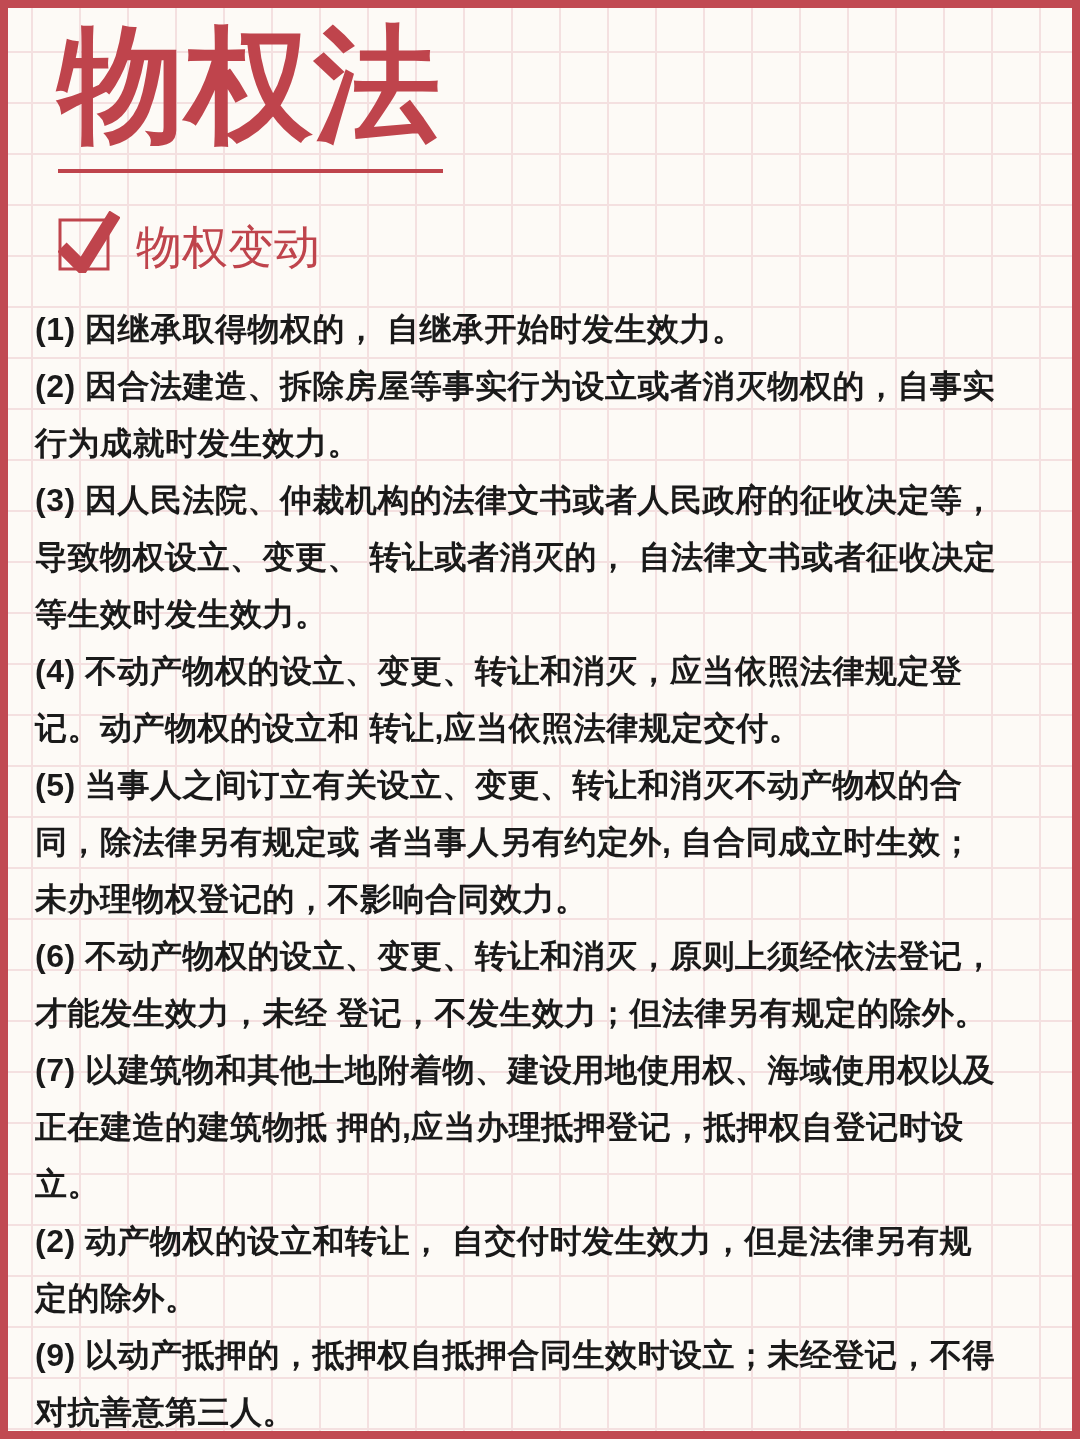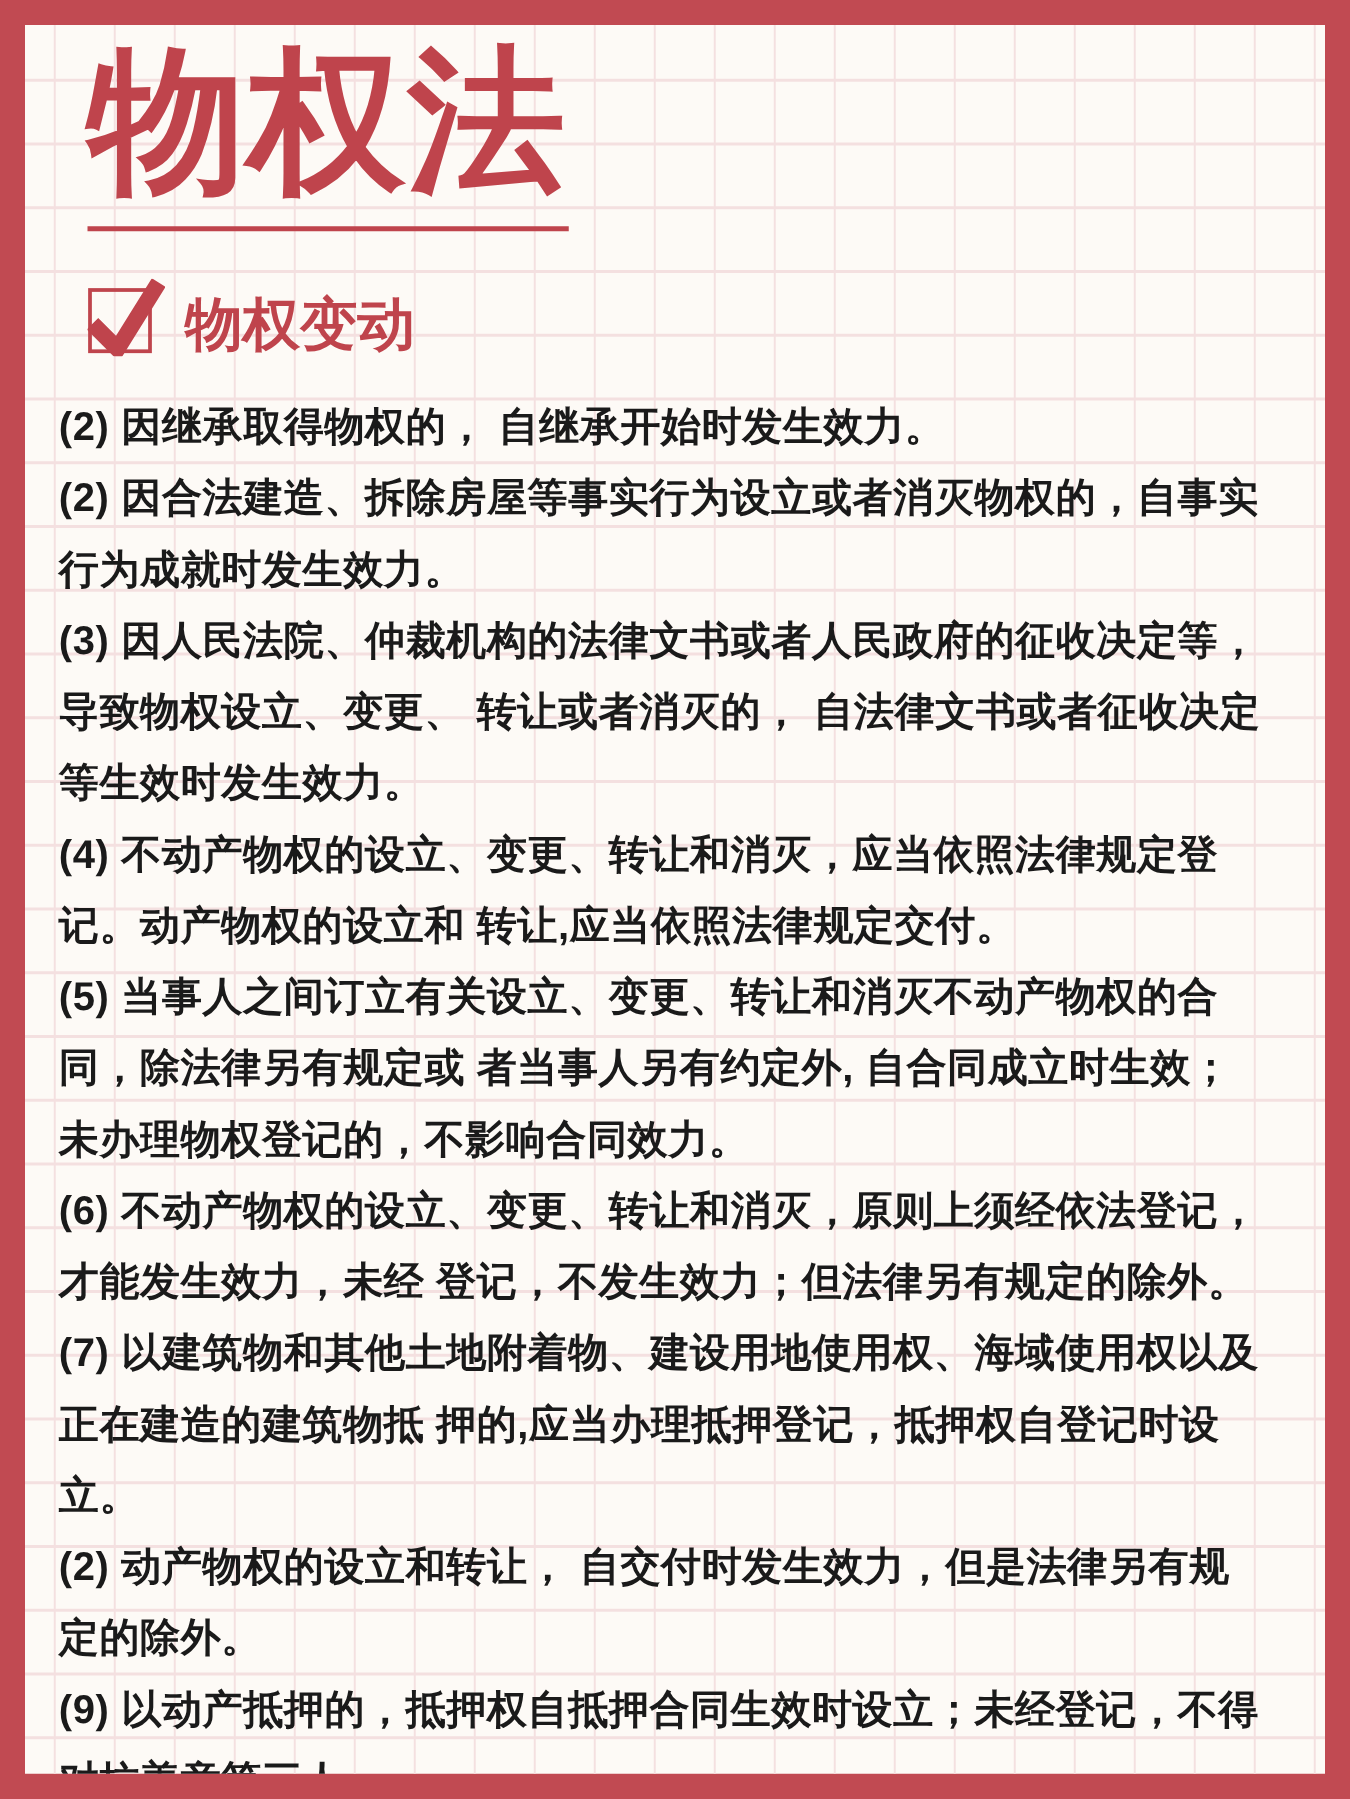--- a/index.html
+++ b/index.html
@@ -5,21 +5,21 @@
   html, body { margin: 0; padding: 0; }
   body {
     width: 1080px; height: 1439px;
     font-family: "Liberation Sans", "DejaVu Sans", sans-serif;
     overflow: hidden;
   }
   .frame {
     box-sizing: border-box;
     width: 1080px; height: 1439px;
     background: #C14A52;
-    padding: 20px;
+    padding: 8px;
   }
   .sheet {
     box-sizing: border-box;
     width: 100%; height: 100%;
     background-color: #FDFAF6;
     background-image:
       linear-gradient(#F4E0E0 2px, transparent 2px),
       linear-gradient(90deg, #F4E0E0 2px, transparent 2px);
     background-size: 48px 51px;
     background-position: 23px 43px;
@@ -44,21 +44,21 @@
     align-items: flex-end;
     height: 62px;
   }
   .checkbox-wrap {
     width: 62px; height: 62px;
     flex: 0 0 auto;
   }
   .section-label {
     margin-left: 16px;
     font-size: 46px;
-    font-weight: bold;
+    font-weight: normal;
     color: #BF444C;
     line-height: 1.1;
   }
   .content {
     margin: 28px 40px 0 27px;
     width: 963px;
   }
   .content p {
     margin: 0;
     font-size: 32px;
@@ -83,21 +83,21 @@
       <span class="checkbox-wrap">
         <svg width="62" height="62" viewBox="0 0 62 62" aria-hidden="true">
           <rect x="2" y="9" width="48" height="49" fill="none" stroke="#BF444C" stroke-width="3"></rect>
           <polyline points="4,36 24,56 57,3" fill="none" stroke="#BF444C" stroke-width="13" stroke-linecap="butt" stroke-linejoin="miter"></polyline>
         </svg>
       </span>
       <span class="section-label">物权变动</span>
     </div>
 
     <div class="content">
-      <p>(2) 因继承取得物权的， 自继承开始时发生效力。</p>
+      <p>(1) 因继承取得物权的， 自继承开始时发生效力。</p>
       <p>(2) 因合法建造、拆除房屋等事实行为设立或者消灭物权的，自事实行为成就时发生效力。</p>
       <p>(3) 因人民法院、仲裁机构的法律文书或者人民政府的征收决定等，导致物权设立、变更、 转让或者消灭的， 自法律文书或者征收决定等生效时发生效力。</p>
       <p>(4) 不动产物权的设立、变更、转让和消灭，应当依照法律规定登记。动产物权的设立和 转让,应当依照法律规定交付。</p>
       <p>(5) 当事人之间订立有关设立、变更、转让和消灭不动产物权的合同，除法律另有规定或 者当事人另有约定外, 自合同成立时生效；未办理物权登记的，不影响合同效力。</p>
       <p>(6) 不动产物权的设立、变更、转让和消灭，原则上须经依法登记，才能发生效力，未经 登记，不发生效力；但法律另有规定的除外。</p>
       <p>(7) 以建筑物和其他土地附着物、建设用地使用权、海域使用权以及正在建造的建筑物抵 押的,应当办理抵押登记，抵押权自登记时设立。</p>
       <p>(2) 动产物权的设立和转让， 自交付时发生效力，但是法律另有规定的除外。</p>
       <p>(9) 以动产抵押的，抵押权自抵押合同生效时设立；未经登记，不得对抗善意第三人。</p>
     </div>
 

